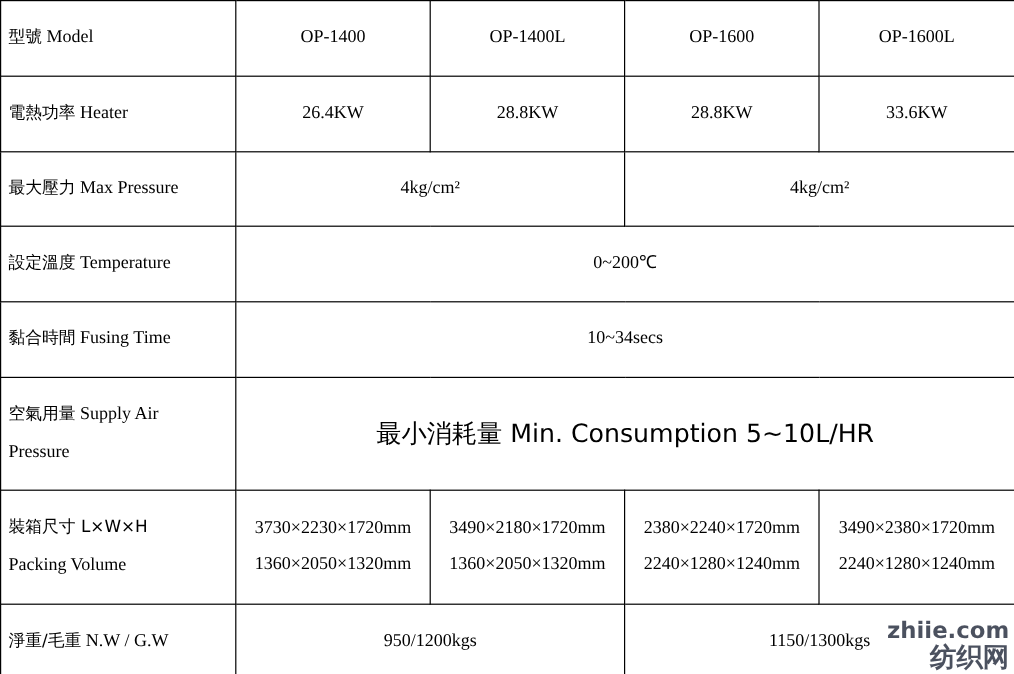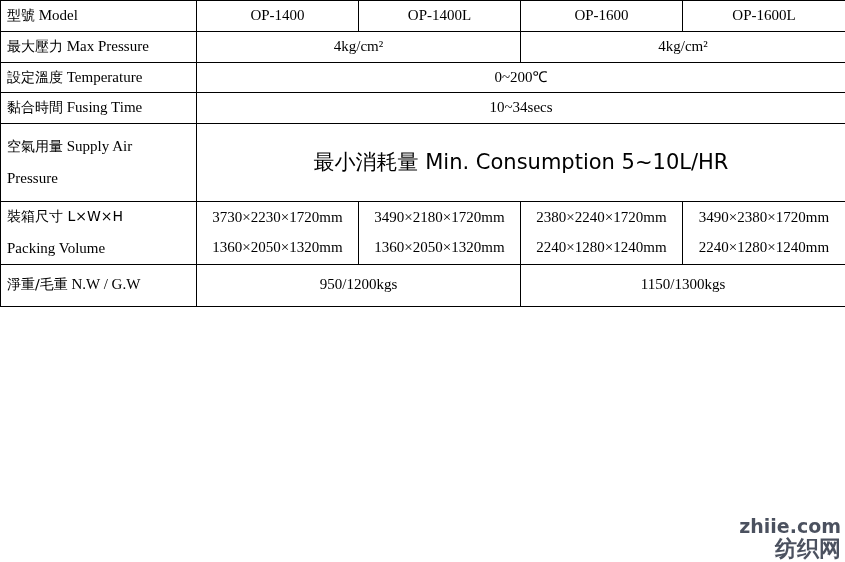--- a/index.html
+++ b/index.html
@@ -20,21 +20,21 @@
     width: 845px;
     table-layout: fixed;
     position: absolute;
     left: 0;
     top: 0;
   }
   #spec-table td {
     border: 1px solid #000000;
     font-size: 15px;
     line-height: 1.45;
-    padding: 4px 6px;
+    padding: 20px 6px;
     vertical-align: middle;
     white-space: nowrap;
   }
   td.label {
     text-align: left;
     padding-left: 6px;
     font-size: 15px;
   }
   td.val {
     text-align: center;
@@ -106,20 +106,30 @@
         <span>Model</span>
       </td>
       <td class="val">OP-1400</td>
       <td class="val">OP-1400L</td>
       <td class="val">OP-1600</td>
       <td class="val">OP-1600L</td>
     </tr>
 
 
 
+    <tr>
+      <td class="label">
+        <span class="cjk">電熱功率</span>
+        <span>Heater</span>
+      </td>
+      <td class="val">26.4KW</td>
+      <td class="val">28.8KW</td>
+      <td class="val">28.8KW</td>
+      <td class="val">33.6KW</td>
+    </tr>
 
     <tr>
       <td class="label">
         <span class="cjk">最大壓力</span>
         <span>Max Pressure</span>
       </td>
       <td class="val" colspan="2">4kg/cm²</td>
       <td class="val" colspan="2">4kg/cm²</td>
     </tr>
 

